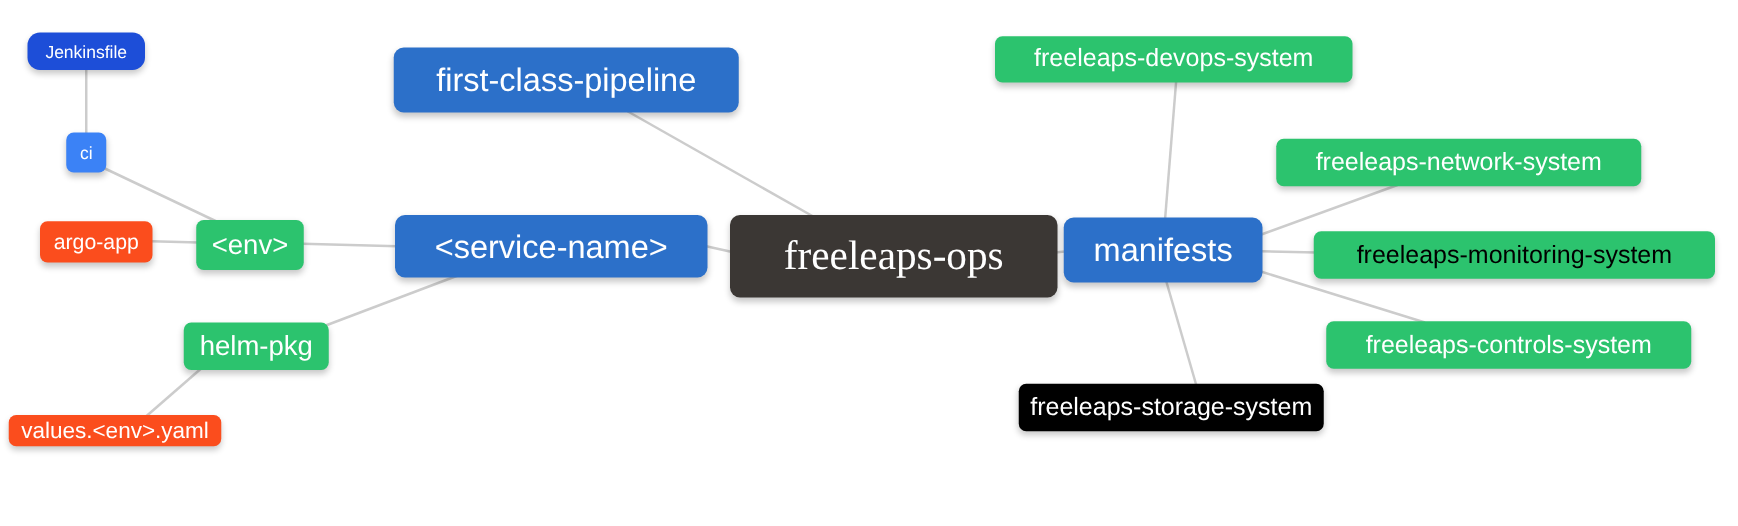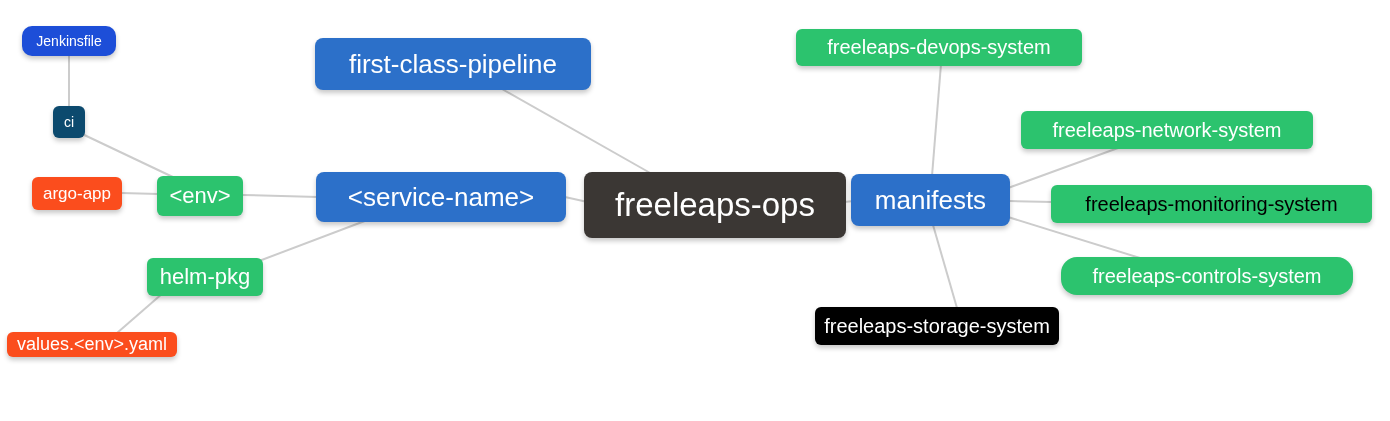--- a/index.html
+++ b/index.html
@@ -52,27 +52,27 @@
       <line x1="565" y1="197" x2="592" y2="203" stroke="#cccccc" stroke-width="2"></line>
       <line x1="844" y1="202" x2="854" y2="201" stroke="#cccccc" stroke-width="2"></line>
       <line x1="932" y1="176" x2="941" y2="64" stroke="#cccccc" stroke-width="2"></line>
       <line x1="1008" y1="188" x2="1118" y2="148" stroke="#cccccc" stroke-width="2"></line>
       <line x1="1009" y1="201" x2="1053" y2="202" stroke="#cccccc" stroke-width="2"></line>
       <line x1="1008" y1="217" x2="1140" y2="258" stroke="#cccccc" stroke-width="2"></line>
       <line x1="933" y1="225" x2="957" y2="308" stroke="#cccccc" stroke-width="2"></line>
     </svg>
 
 <div class="node" style="left: 22px; top: 26px; width: 94px; height: 30px; font-size: 14px; background: #1d4ed8; color: rgb(255, 255, 255); border-radius: 10px;">Jenkinsfile</div>
-    <div class="node" style="left: 53px; top: 106px; width: 32px; height: 32px; font-size: 14px; background: #0c4a6e; color: rgb(255, 255, 255); border-radius: 6px;">ci</div>
+    <div class="node" style="left: 53px; top: 106px; width: 32px; height: 32px; font-size: 14px; background: #3b82f6; color: rgb(255, 255, 255); border-radius: 6px;">ci</div>
     <div class="node" style="left: 32px; top: 177px; width: 90px; height: 33px; font-size: 17px; background: rgb(251, 77, 29); color: rgb(255, 255, 255); border-radius: 6px;">argo-app</div>
     <div class="node" style="left: 157px; top: 176px; width: 86px; height: 40px; font-size: 22px; background: rgb(44, 195, 110); color: rgb(255, 255, 255); border-radius: 6px;">&lt;env&gt;</div>
     <div class="node" style="left: 147px; top: 258px; width: 116px; height: 38px; font-size: 22px; background: rgb(44, 195, 110); color: rgb(255, 255, 255); border-radius: 6px;">helm-pkg</div>
     <div class="node" style="left: 7px; top: 332px; width: 170px; height: 25px; font-size: 18px; background: rgb(251, 77, 29); color: rgb(255, 255, 255); border-radius: 6px;">values.&lt;env&gt;.yaml</div>
     <div class="node" style="left: 315px; top: 38px; width: 276px; height: 52px; font-size: 26px; background: rgb(44, 112, 201); color: rgb(255, 255, 255); border-radius: 8px;">first-class-pipeline</div>
     <div class="node" style="left: 316px; top: 172px; width: 250px; height: 50px; font-size: 26px; background: rgb(44, 112, 201); color: rgb(255, 255, 255); border-radius: 8px;">&lt;service-name&gt;</div>
-    <div class="node" style="left: 584px; top: 172px; width: 262px; height: 66px; font-size: 33px; background: rgb(59, 55, 52); color: rgb(255, 255, 255); border-radius: 8px;">freeleaps-ops</div>
+    <div class="node" style="left: 584px; top: 172px; width: 262px; height: 66px; font-size: 33px; background: rgb(59, 55, 52); color: rgb(255, 255, 255); border-radius: 8px; font-family: Liberation Serif, serif;">freeleaps-ops</div>
     <div class="node" style="left: 851px; top: 174px; width: 159px; height: 52px; font-size: 26px; background: rgb(44, 112, 201); color: rgb(255, 255, 255); border-radius: 8px;">manifests</div>
     <div class="node" style="left: 796px; top: 29px; width: 286px; height: 37px; font-size: 20px; background: rgb(44, 195, 110); color: rgb(255, 255, 255); border-radius: 6px;">freeleaps-devops-system</div>
     <div class="node" style="left: 1021px; top: 111px; width: 292px; height: 38px; font-size: 20px; background: rgb(44, 195, 110); color: rgb(255, 255, 255); border-radius: 6px;">freeleaps-network-system</div>
     <div class="node" style="left: 1051px; top: 185px; width: 321px; height: 38px; font-size: 20px; background: rgb(44, 195, 110); color: #000000; border-radius: 6px;">freeleaps-monitoring-system</div>
-    <div class="node" style="left: 1061px; top: 257px; width: 292px; height: 38px; font-size: 20px; background: rgb(44, 195, 110); color: rgb(255, 255, 255); border-radius: 16px;">freeleaps-controls-system</div>
+    <div class="node" style="left: 1061px; top: 257px; width: 292px; height: 38px; font-size: 20px; background: rgb(44, 195, 110); color: rgb(255, 255, 255); border-radius: 6px;">freeleaps-controls-system</div>
     <div class="node" style="left: 815px; top: 307px; width: 244px; height: 38px; font-size: 20px; background: #000000; color: rgb(255, 255, 255); border-radius: 6px;">freeleaps-storage-system</div>
   </div>
 
 </body></html>

